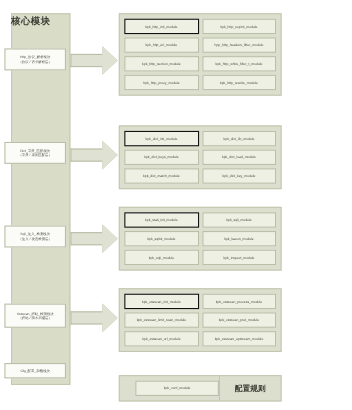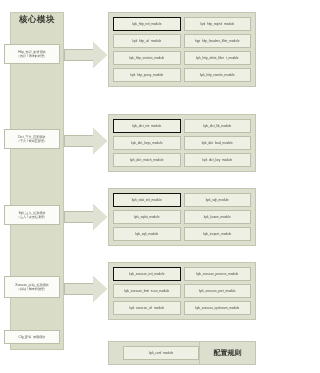--- a/index.html
+++ b/index.html
@@ -13,21 +13,21 @@
   .canvas{position:absolute;inset:0;}
 
   
   .sidebar{
     position:absolute;left:10px;top:12px;width:54px;height:338px;
     background:#d9ddc8;border:1px solid #c4c9b2;
     box-sizing:border-box;
   }
   .sidebar-title{
     position:absolute;left:10px;top:14px;width:54px;
-    text-align:center;
+    text-align:left;
     font-size:8.5px;font-weight:bold;color:#3a3a32;
     letter-spacing:.5px;
   }
   .side-box{
     position:absolute;left:4px;width:56px;
     background:#fbfbf7;border:1px solid #b9bfa8;
     box-sizing:border-box;
     font-size:3.1px;line-height:1.45;color:#55554c;
     text-align:center;
     padding:2px 1px;

